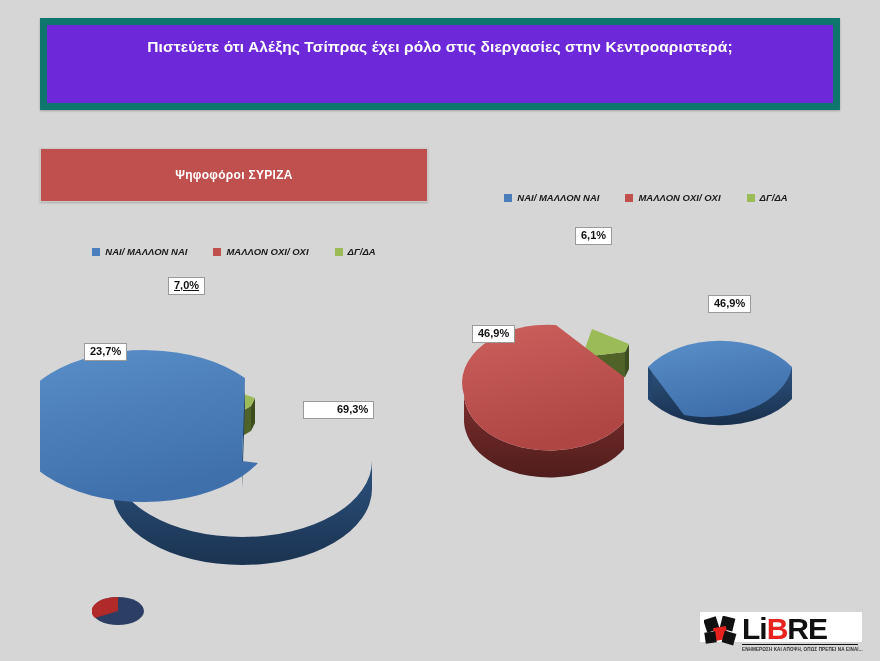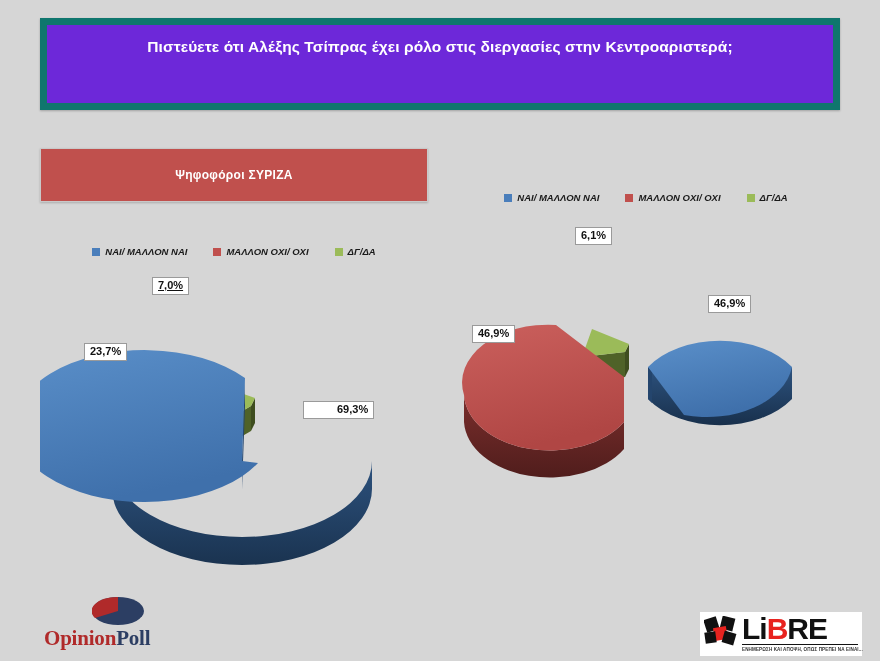--- a/index.html
+++ b/index.html
@@ -149,21 +149,21 @@
     white-space: nowrap;
   }
   .op-word-opinion { color: #b02a2a; }
   .op-word-poll { color: #2c3e63; }
 
   #logo-libre {
     position: absolute;
     left: 700px;
     top: 612px;
     width: 162px;
-    height: 44px;
+    height: 30px;
     background: #ffffff;
   }
   #libre-mark {
     position: absolute;
     left: 4px;
     top: 4px;
     width: 36px;
     height: 30px;
   }
   #libre-word {
@@ -272,21 +272,21 @@
                  A 130 76 0 0 0 332 190
                  L 332 218
                  A 130 76 0 0 1 72 218 Z" fill="url(#blueSideL)"></path>
 
         <path d="M 202 190 L 202 218 L 205 135 L 205 107 Z" fill="#24456d"></path>
 
         <path d="M 202 190 L 205 107 A 130 76 0 1 0 218 192 Z" fill="url(#blueTopL)"></path>
       </g>
     </svg>
 
-    <div class="callout" style="left:112px; top:6px;text-decoration:underline;">7,0%</div>
+    <div class="callout" style="left:128px; top:6px;text-decoration:underline;">7,0%</div>
     <div class="callout" style="left:44px; top:72px;text-align:right;">23,7%</div>
     <div class="callout" style="left:263px; top:130px;padding-left:33px;">69,3%</div>
   </div>
 </div>
 
 <div class="panel" id="panel-pasok">
 
 
   <div class="legend">
     <div class="legend-item">
@@ -359,23 +359,20 @@
     <div class="callout" style="left:20px; top:108px;">46,9%</div>
     <div class="callout" style="left:256px; top:78px;">46,9%</div>
   </div>
 </div>
 
 <div id="logo-opinionpoll">
   <svg id="op-mark" viewBox="0 0 52 30">
     <ellipse cx="26" cy="15" rx="26" ry="14" fill="#2c3e63"></ellipse>
     <path d="M 26 15 L 26 1 A 26 14 0 0 0 3 22 Z" fill="#b02a2a"></path>
   </svg>
-  <div id="op-wordmark">
-    <span class="op-word-opinion">Opinion</span><span class="op-word-poll">Poll</span>
-  </div>
 </div>
 
 <div id="logo-libre">
   <svg id="libre-mark" viewBox="0 0 36 30">
     <rect x="1" y="2" width="13" height="13" transform="rotate(-18 7.5 8.5)" fill="#111111"></rect>
     <rect x="17" y="1" width="13" height="13" transform="rotate(14 23.5 7.5)" fill="#111111"></rect>
     <rect x="10" y="11" width="13" height="13" transform="rotate(-10 16.5 17.5)" fill="#e8231f"></rect>
     <rect x="19" y="16" width="12" height="12" transform="rotate(16 25 22)" fill="#111111"></rect>
     <rect x="1" y="16" width="11" height="11" transform="rotate(-8 6.5 21.5)" fill="#111111"></rect>
   </svg>

